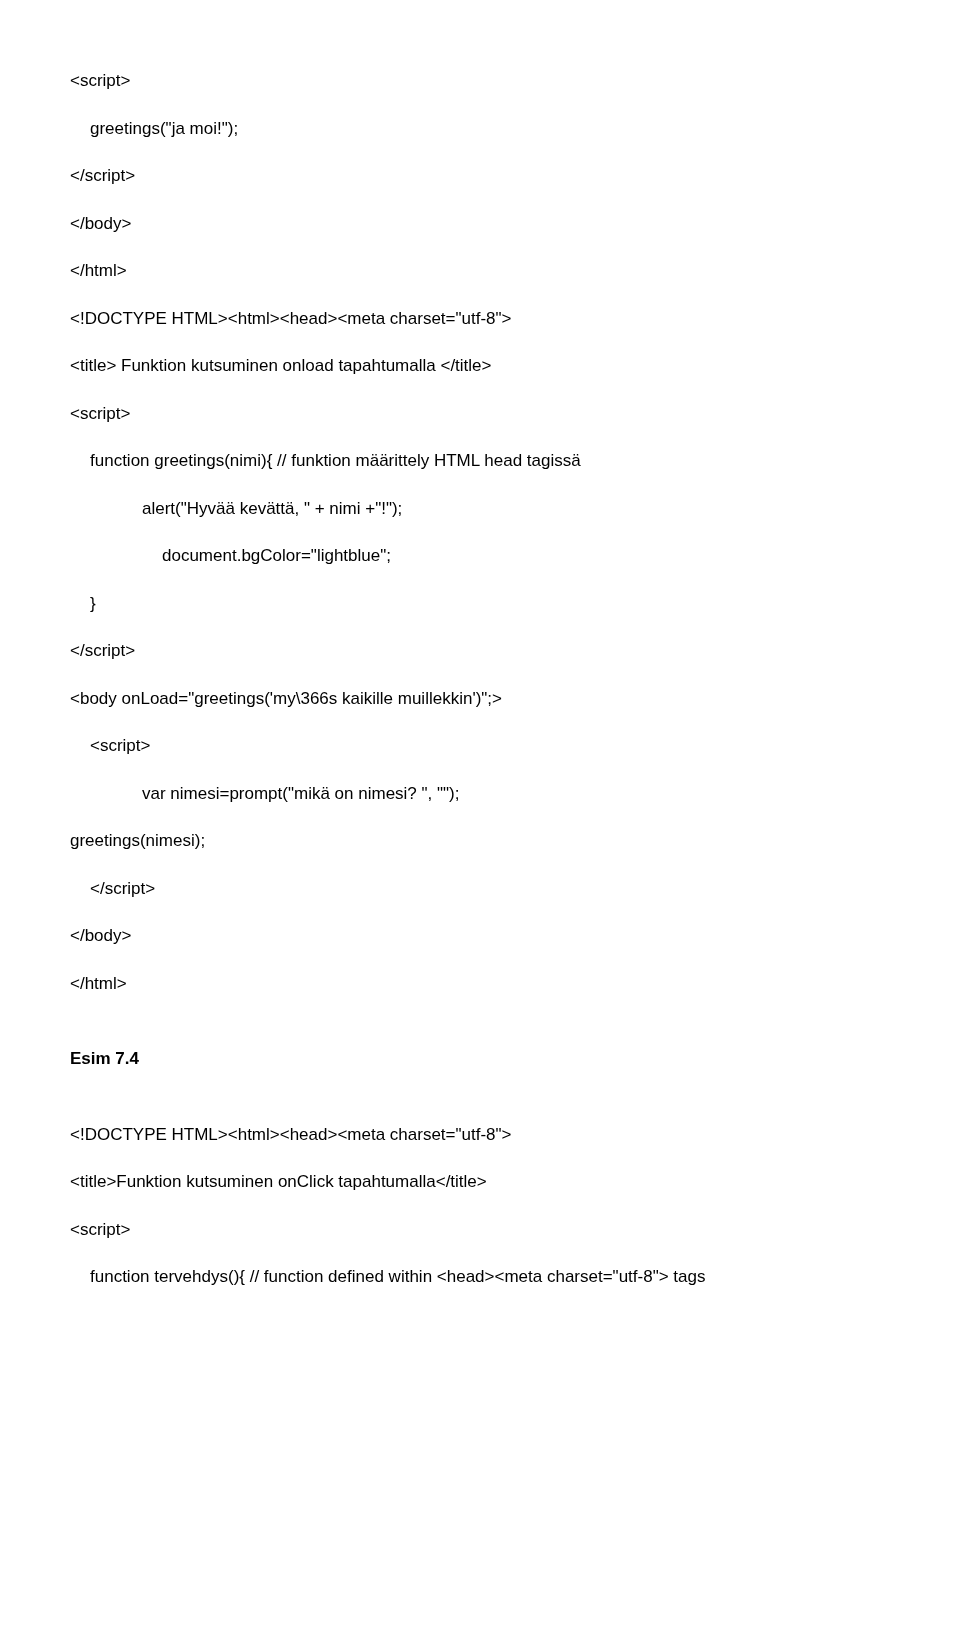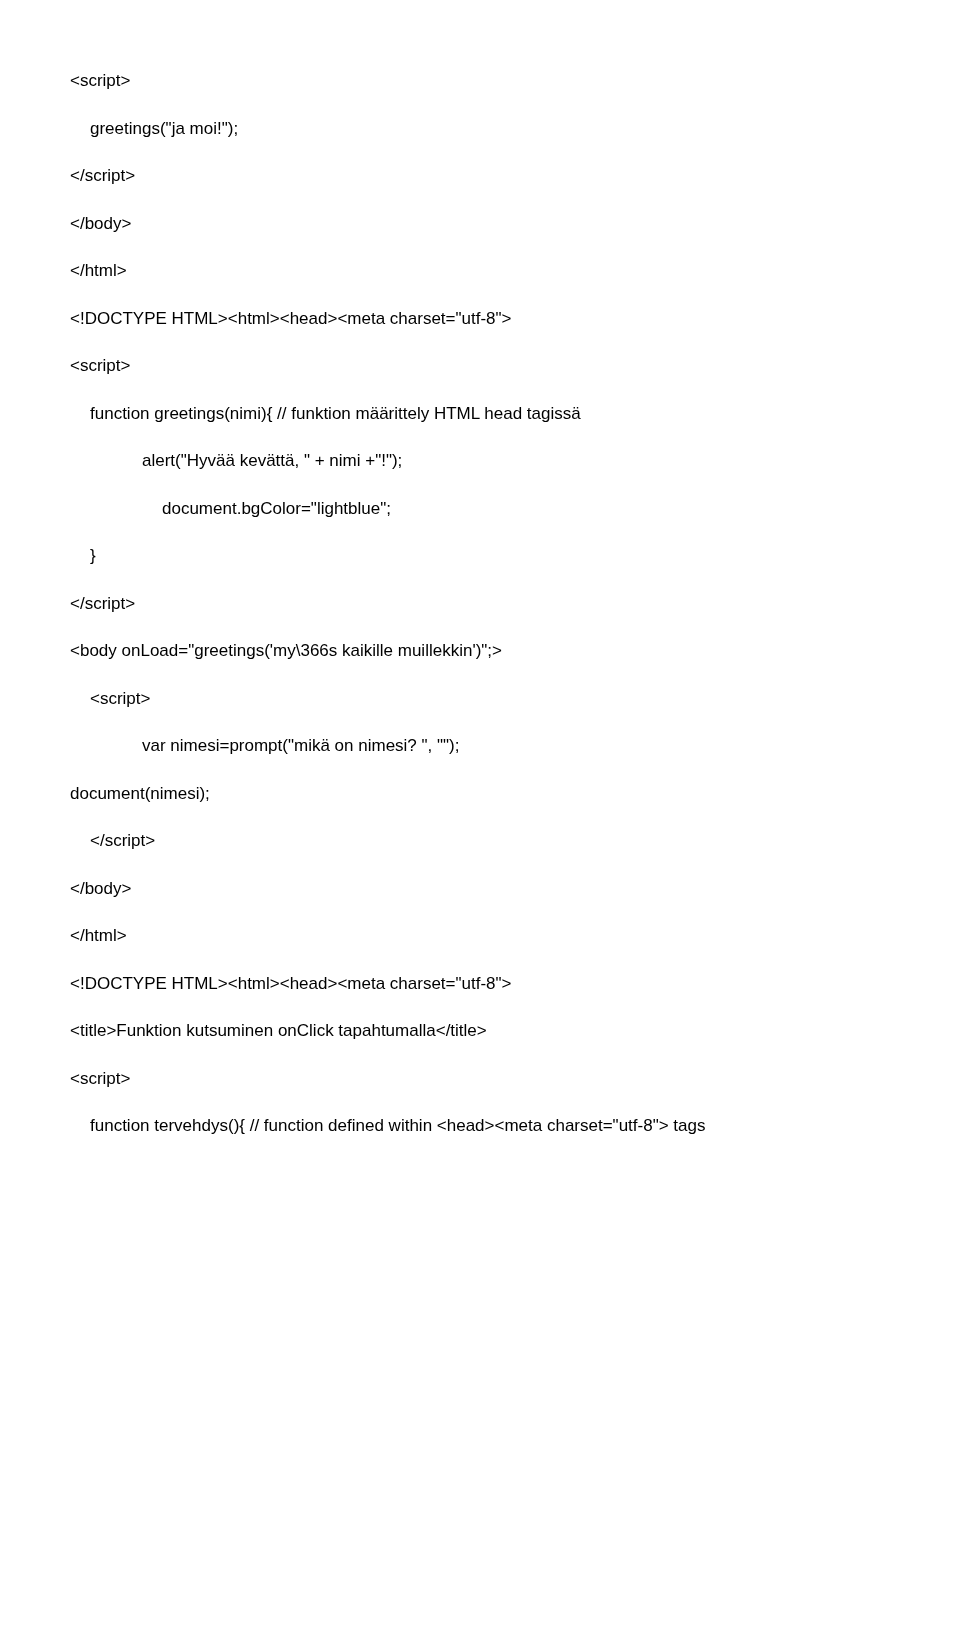--- a/index.html
+++ b/index.html
@@ -26,30 +26,32 @@
 </head>
 <body>
 
 <div id="container">
     <div class="line">&lt;script&gt;</div>
     <div class="line indent1">greetings("ja moi!");</div>
     <div class="line">&lt;/script&gt;</div>
     <div class="line">&lt;/body&gt;</div>
     <div class="line">&lt;/html&gt;</div>
     <div class="line">&lt;!DOCTYPE HTML&gt;&lt;html&gt;&lt;head&gt;&lt;meta charset="utf-8"&gt;</div>
+    <div class="line">&lt;title&gt; Funktion kutsuminen onload tapahtumalla &lt;/title&gt;</div>
     <div class="line">&lt;script&gt;</div>
     <div class="line indent1">function greetings(nimi){  // funktion määrittely HTML head tagissä</div>
     <div class="line indent2">alert("Hyvää kevättä, " + nimi +"!");</div>
     <div class="line indent3">document.bgColor="lightblue";</div>
     <div class="line indent1">}</div>
     <div class="line">&lt;/script&gt;</div>
     <div class="line">&lt;body onLoad="greetings('my\366s kaikille muillekkin')";&gt;</div>
     <div class="line indent1">&lt;script&gt;</div>
     <div class="line indent2">var nimesi=prompt("mikä on nimesi? ", "");</div>
-    <div class="line">document(nimesi);</div>
+    <div class="line">greetings(nimesi);</div>
     <div class="line indent1">&lt;/script&gt;</div>
     <div class="line">&lt;/body&gt;</div>
     <div class="line">&lt;/html&gt;</div>
+    <div class="line esim">Esim 7.4</div>
     <div class="line">&lt;!DOCTYPE HTML&gt;&lt;html&gt;&lt;head&gt;&lt;meta charset="utf-8"&gt;</div>
     <div class="line">&lt;title&gt;Funktion kutsuminen onClick tapahtumalla&lt;/title&gt;</div>
     <div class="line">&lt;script&gt;</div>
     <div class="line indent1">function tervehdys(){ // function defined within &lt;head&gt;&lt;meta charset="utf-8"&gt; tags</div>
   </div>
 
 </body></html>

